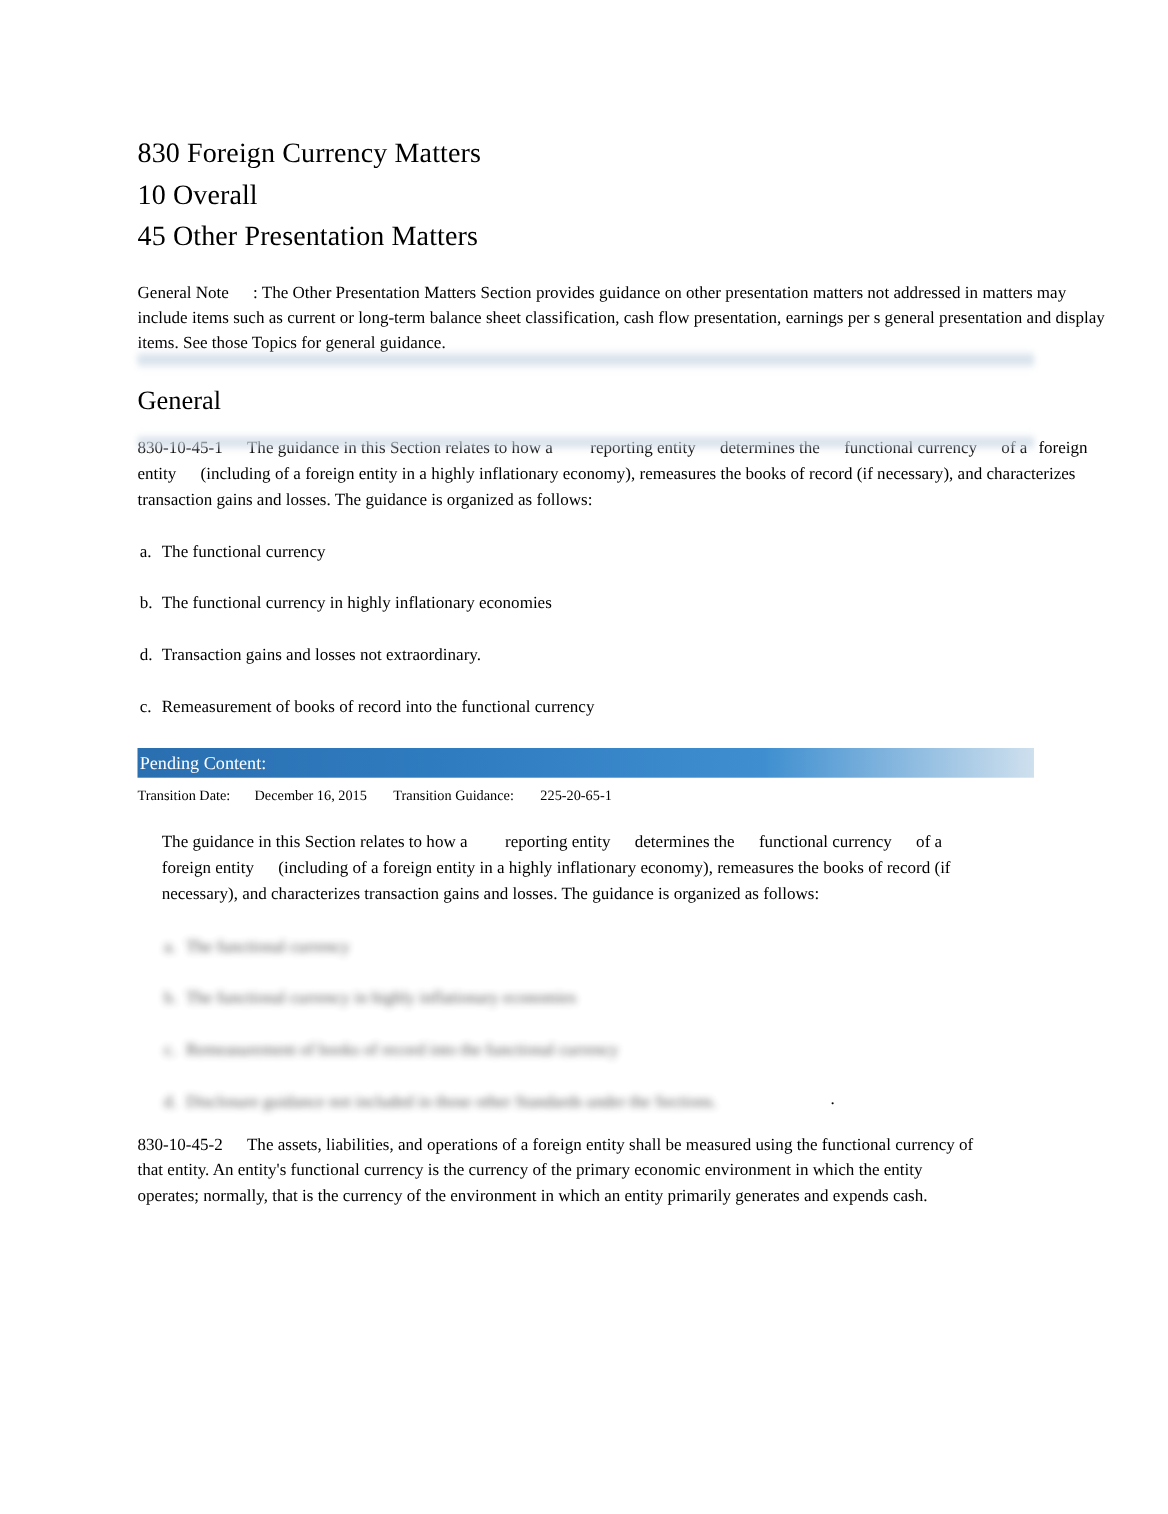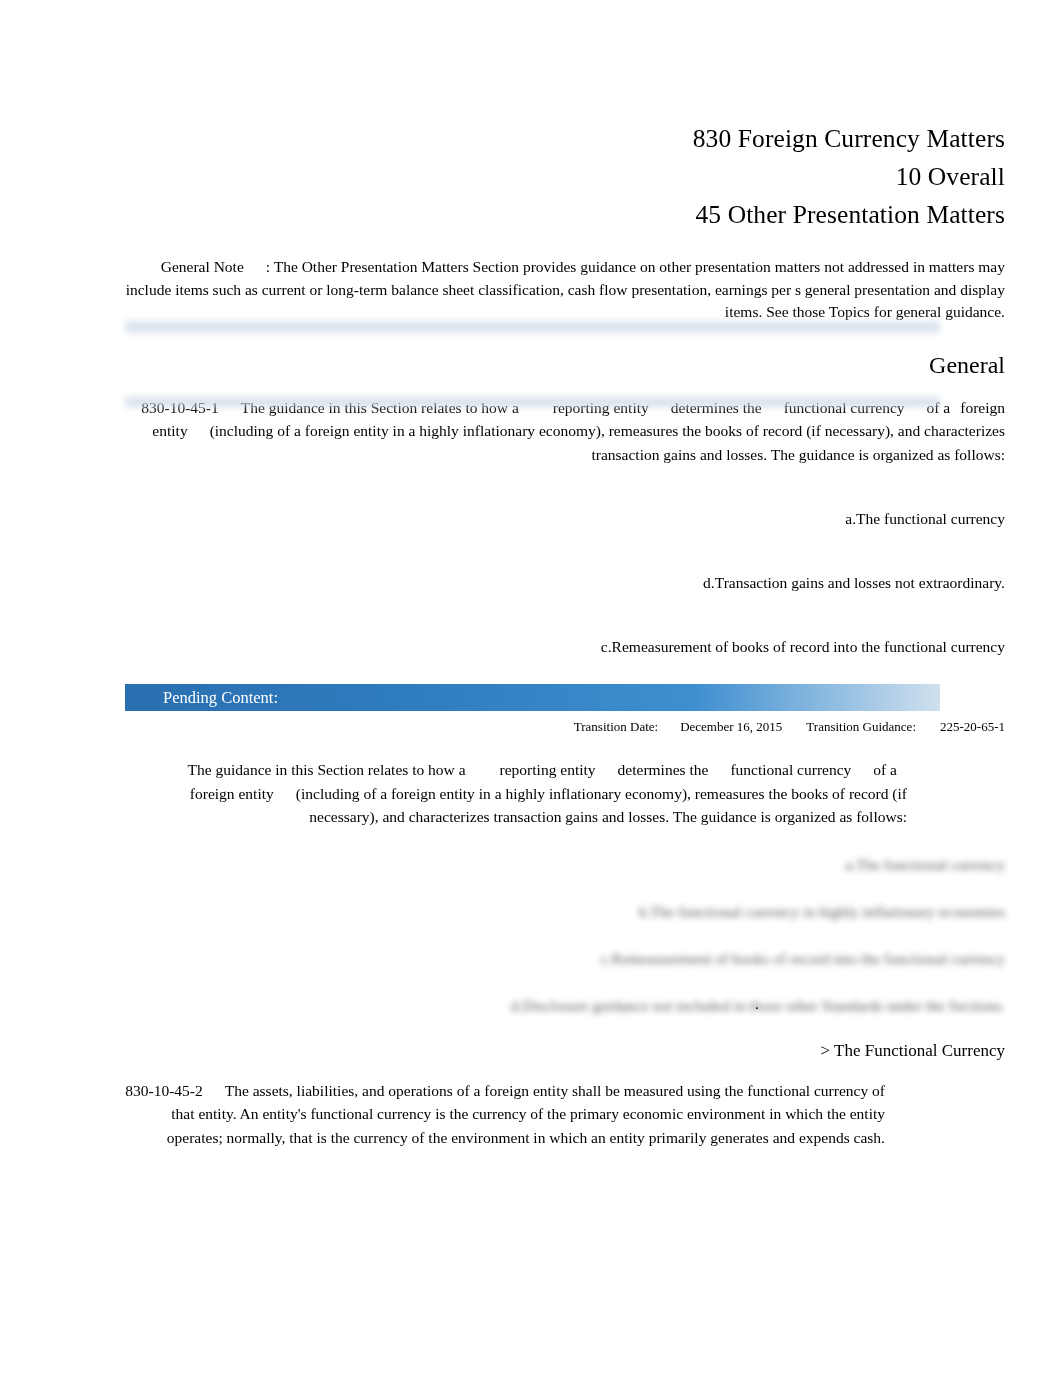--- a/index.html
+++ b/index.html
@@ -19,21 +19,20 @@
     position: absolute;
     left: 0; top: 0;
     width: 1062px;
     height: 1376px;
   }
   .content {
     position: absolute;
     left: 125px;
     top: 120px;
     width: 880px;
-    text-align: right;
   }
   h1.doc-title {
     font-size: 25.5px;
     font-weight: normal;
     line-height: 38px;
     margin: 0;
     letter-spacing: 0.1px;
   }
   .title-block {
     margin-bottom: 18px;
@@ -69,21 +68,21 @@
     margin-top: 16px;
   }
   .list {
     margin: 0;
     padding: 0;
     list-style: none;
   }
   .list li {
     font-size: 15.5px;
     line-height: 23px;
-    margin-top: 41px;
+    margin-top: 24px;
     padding-left: 22px;
   }
   .list li .marker {
     display: inline-block;
     width: 20px;
     margin-left: -20px;
   }
   .pending-bar {
     margin-top: 26px;
     width: 815px;
@@ -93,21 +92,20 @@
     filter: blur(0.4px);
   }
   .pending-bar .pending-text {
     position: absolute;
     left: 2px;
     top: 2px;
     color: #ffffff;
     font-size: 16.5px;
     line-height: 23px;
     filter: blur(0.6px);
-    margin-left: 36px;
   }
   .transition-line {
     font-size: 13px;
     line-height: 23px;
     margin-top: 4px;
     position: relative;
   }
   .transition-line .sep { display:inline-block; width: 22px; }
   .transition-line .sep3 { display:inline-block; width: 24px; }
   .indent-block {
@@ -180,20 +178,21 @@
       <div class="section-heading">General</div>
       <div class="blur-band" style="left:0px; top:44px; width:815px; height:16px;"></div>
     </div>
 
     <p class="para para-main">
       <span>830-10-45-1</span><span class="sp sp-m"></span><span>The guidance in this Section relates to how a</span><span class="sp sp-l"></span><span>reporting entity</span><span class="sp sp-m"></span><span>determines the</span><span class="sp sp-m"></span><span>functional currency</span><span class="sp sp-m"></span><span>of a</span><span class="sp sp-s"></span><span>foreign entity</span><span class="sp sp-m"></span><span>(including of a foreign entity in a highly inflationary economy), remeasures the books of record (if necessary), and characterizes transaction gains and losses. The guidance is organized as follows:</span>
     </p>
 
     <ul class="list">
       <li><span class="marker">a.</span><span>The functional currency</span></li>
+      <li><span class="marker">b.</span><span>The functional currency in highly inflationary economies</span></li>
       <li><span class="marker">d.</span><span>Transaction gains and losses not extraordinary.</span></li>
       <li><span class="marker">c.</span><span>Remeasurement of books of record into the functional currency</span></li>
     </ul>
 
     <div class="pending-bar">
       <span class="pending-text">Pending Content:</span>
     </div>
 
     <div class="transition-line">
       <span>Transition Date:</span><span class="sep"></span><span>December 16, 2015</span><span class="sep3"></span><span>Transition Guidance:</span><span class="sep3"></span><span>225-20-65-1</span>
@@ -208,21 +207,20 @@
     <ul class="list blurred-list">
       <li><span class="marker">a.</span><span>The functional currency</span></li>
       <li><span class="marker">b.</span><span>The functional currency in highly inflationary economies</span></li>
       <li><span class="marker">c.</span><span>Remeasurement of books of record into the functional currency</span></li>
       <li style="position:relative;"><span class="marker">d.</span><span>Disclosure guidance not included in those other Standards under the Sections.</span></li>
     </ul>
     <div style="position:relative; height:0;">
       <span class="trailing-dot" style="position:absolute; left:630px; top:-22px; font-size:15.5px;">.</span>
     </div>
 
-    <div class="sub-heading">&gt; The Functional Currency</div>
 
     <p class="para para-45-2">
       <span>830-10-45-2</span><span class="sp sp-m"></span><span>The assets, liabilities, and operations of a foreign entity shall be measured using the functional currency of that entity. An entity's functional currency is the currency of the primary economic environment in which the entity operates; normally, that is the currency of the environment in which an entity primarily generates and expends cash.</span>
     </p>
 
 
   </div>
 </div>
 
 </body></html>

